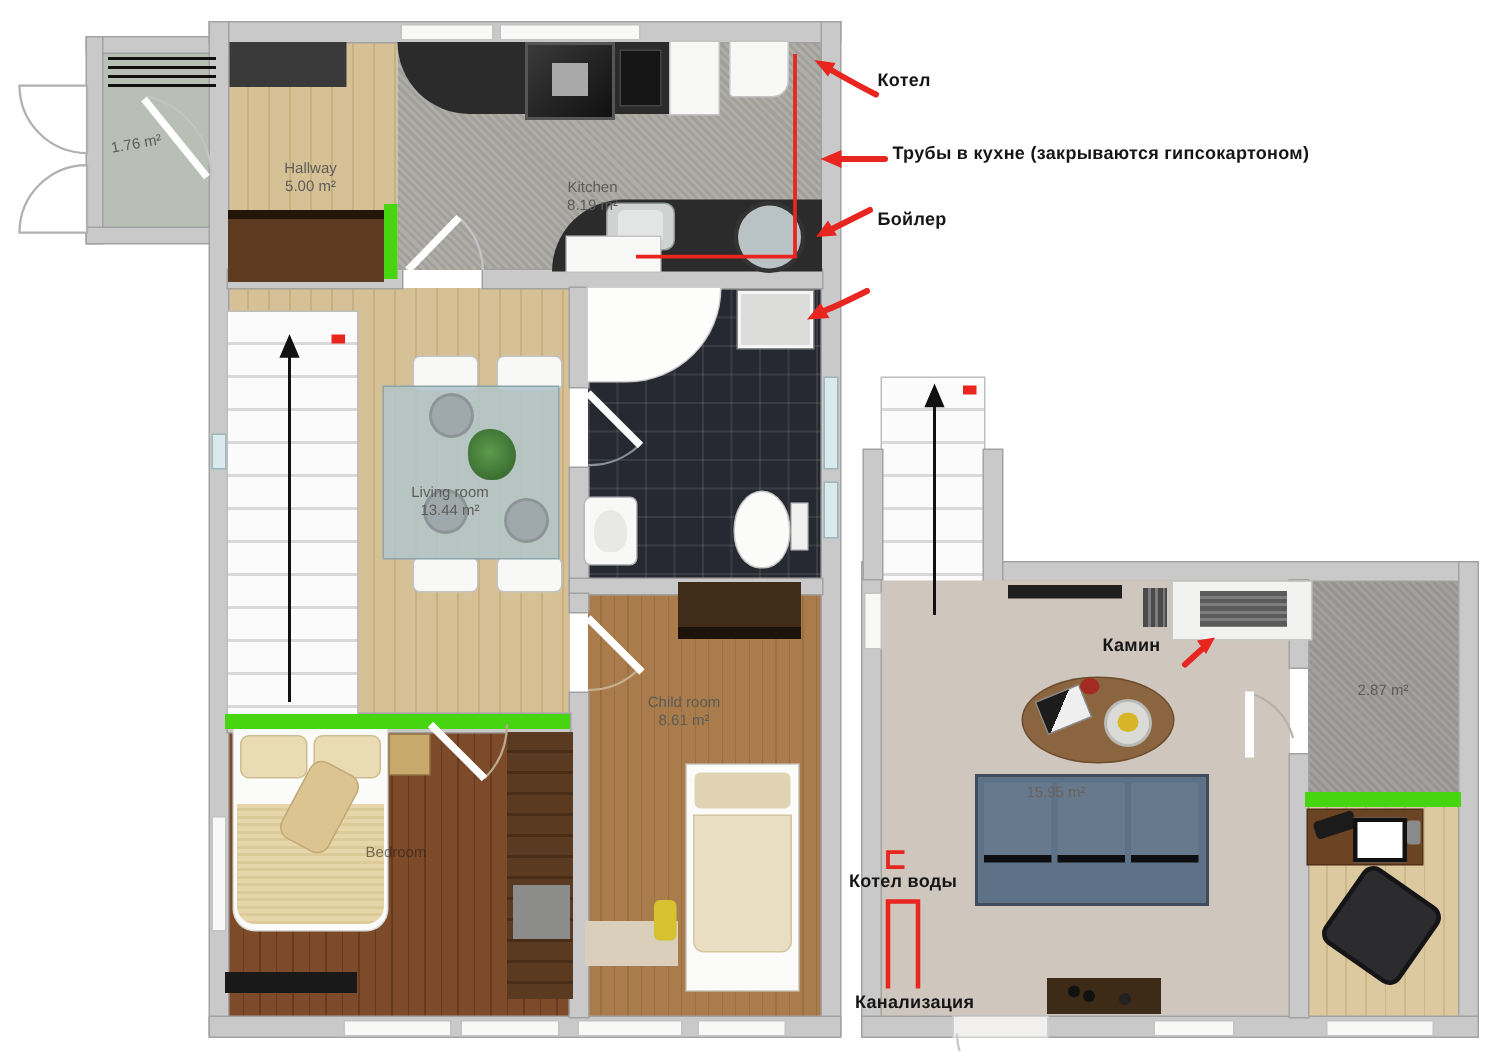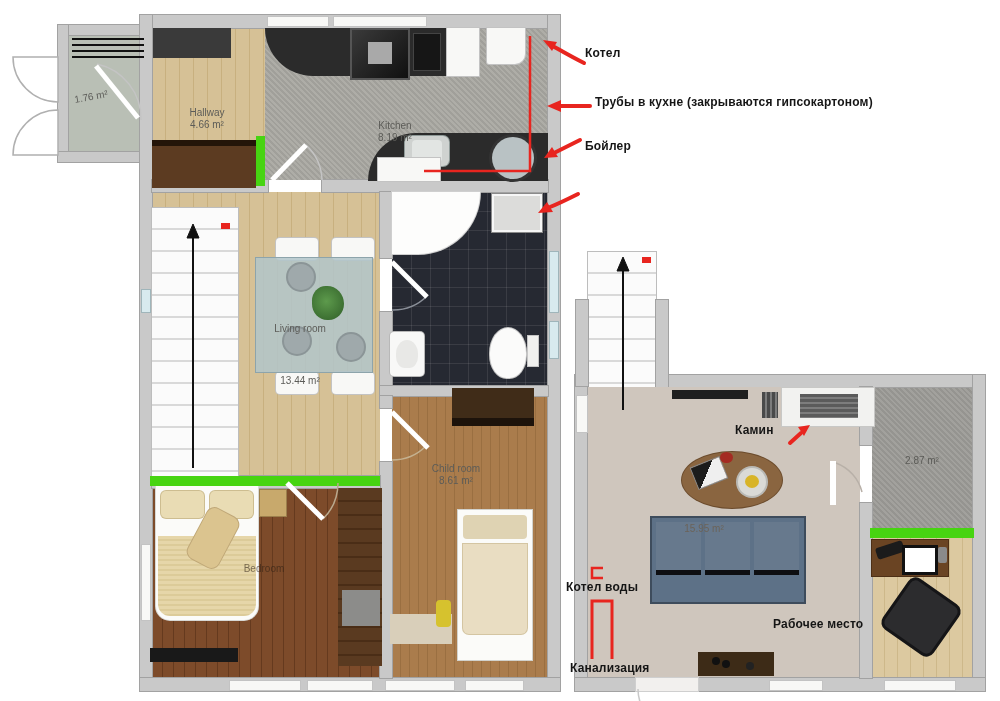--- a/index.html
+++ b/index.html
@@ -152,37 +152,36 @@
   <div class="a" style="left:712px;top:657px;width:8px;height:8px;border-radius:50%;background:#111;box-shadow:10px 3px 0 #111,34px 5px 0 #222;"></div>
   <div class="a green" style="left:870px;top:528px;width:104px;height:10px;z-index:30;"></div>
   <div class="a" style="left:872px;top:540px;width:76px;height:36px;background:#6a4423;box-shadow:0 0 0 1px #4d2f15;"></div>
   <div class="a" style="left:876px;top:544px;width:28px;height:12px;background:#1b1b1b;transform:rotate(-18deg);border-radius:3px;"></div>
   <div class="a" style="left:902px;top:545px;width:30px;height:24px;background:#fff;border:3px solid #111;"></div>
   <div class="a" style="left:938px;top:547px;width:9px;height:16px;background:#8a8a8a;border-radius:2px;"></div>
   <div class="a" style="left:890px;top:586px;width:56px;height:56px;background:#2c2c2e;border:3px solid #151517;border-radius:9px;transform:rotate(35deg);"></div>
 
   <div class="a room-label lbl" style="left:60px;top:90px;width:62px;transform:rotate(-10deg);">1.76 m²</div>
   <div class="a room-label lbl" style="left:164px;top:106px;width:86px;">Hallway</div>
-  <div class="a room-label lbl" style="left:164px;top:118px;width:86px;">4.66 m²</div>
+  <div class="a room-label lbl" style="left:164px;top:118px;width:86px;">5.00 m²</div>
   <div class="a room-label lbl" style="left:350px;top:119px;width:90px;">Kitchen</div>
   <div class="a room-label lbl" style="left:350px;top:131px;width:90px;">8.19 m²</div>
   <div class="a room-label lbl" style="left:254px;top:322px;width:92px;">Living room</div>
-  <div class="a room-label lbl" style="left:254px;top:334px;width:92px;margin-top:40px;">13.44 m²</div>
+  <div class="a room-label lbl" style="left:254px;top:334px;width:92px;">13.44 m²</div>
   <div class="a room-label lbl" style="left:412px;top:462px;width:88px;">Child room</div>
   <div class="a room-label lbl" style="left:412px;top:474px;width:88px;">8.61 m²</div>
   <div class="a room-label lbl" style="left:228px;top:562px;width:72px;color:rgba(45,32,20,.6);">Bedroom</div>
   <div class="a room-label lbl" style="left:672px;top:498px;width:64px;color:#6b6359;margin-top:24px;">15.95 m²</div>
   <div class="a room-label lbl" style="left:890px;top:454px;width:64px;">2.87 m²</div>
 
   <div class="a note lbl" style="left:585px;top:46px;">Котел</div>
   <div class="a note lbl" style="left:595px;top:95px;">Трубы в кухне (закрываются гипсокартоном)</div>
   <div class="a note lbl" style="left:585px;top:139px;">Бойлер</div>
   <div class="a note lbl" style="left:735px;top:423px;">Камин</div>
   <div class="a note lbl" style="left:566px;top:580px;">Котел воды</div>
-  <div class="a note lbl" style="left:773px;top:617px;">Рабочее место</div>
   <div class="a note lbl" style="left:570px;top:661px;">Канализация</div>
 
   <svg class="overlay" width="1000" height="701" viewBox="0 0 1000 701">
 
     <g>
       <path d="M58,57 L58,102 A45,45 0 0 1 13,57 Z" fill="#ffffff" stroke="#b0b0b0" stroke-width="1.5"></path>
       <path d="M58,155 L13,155 A45,45 0 0 1 58,110 Z" fill="#ffffff" stroke="#b0b0b0" stroke-width="1.5"></path>
     </g>
 
     <g>

